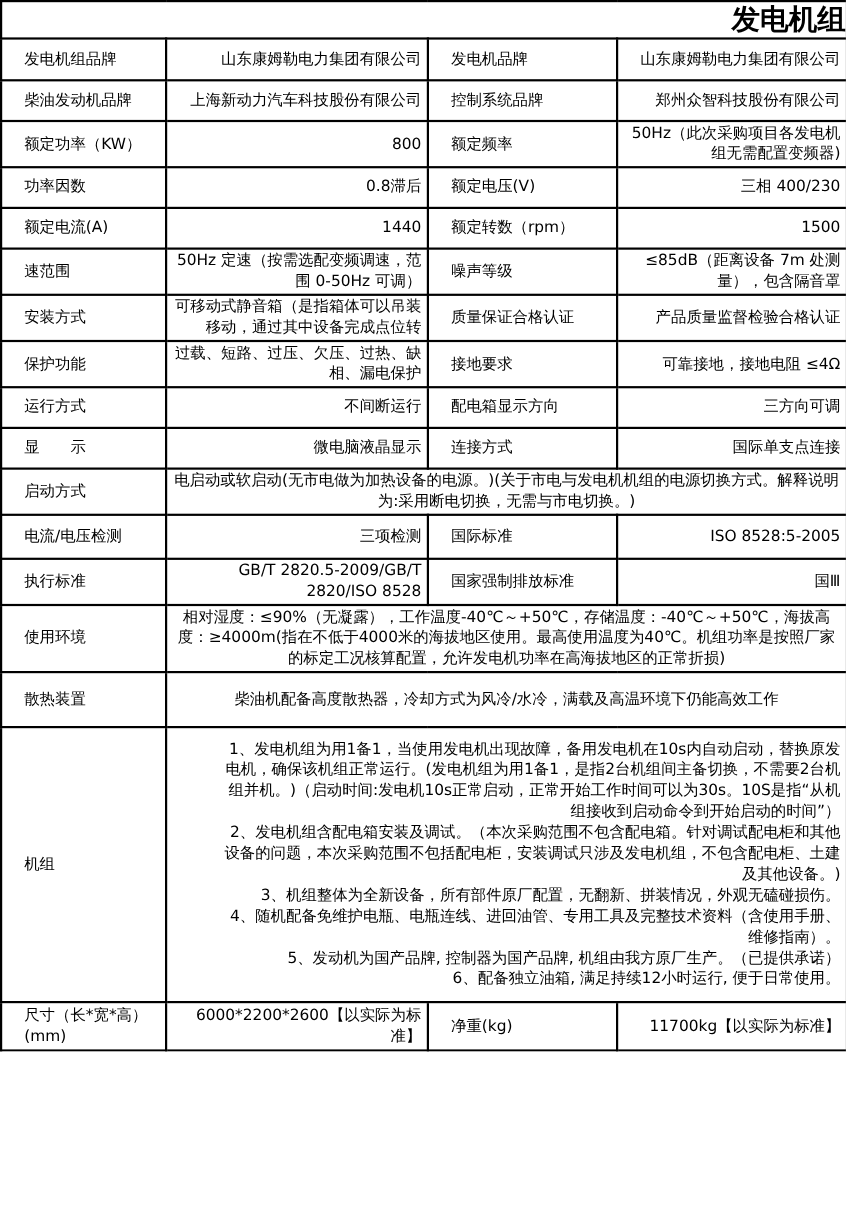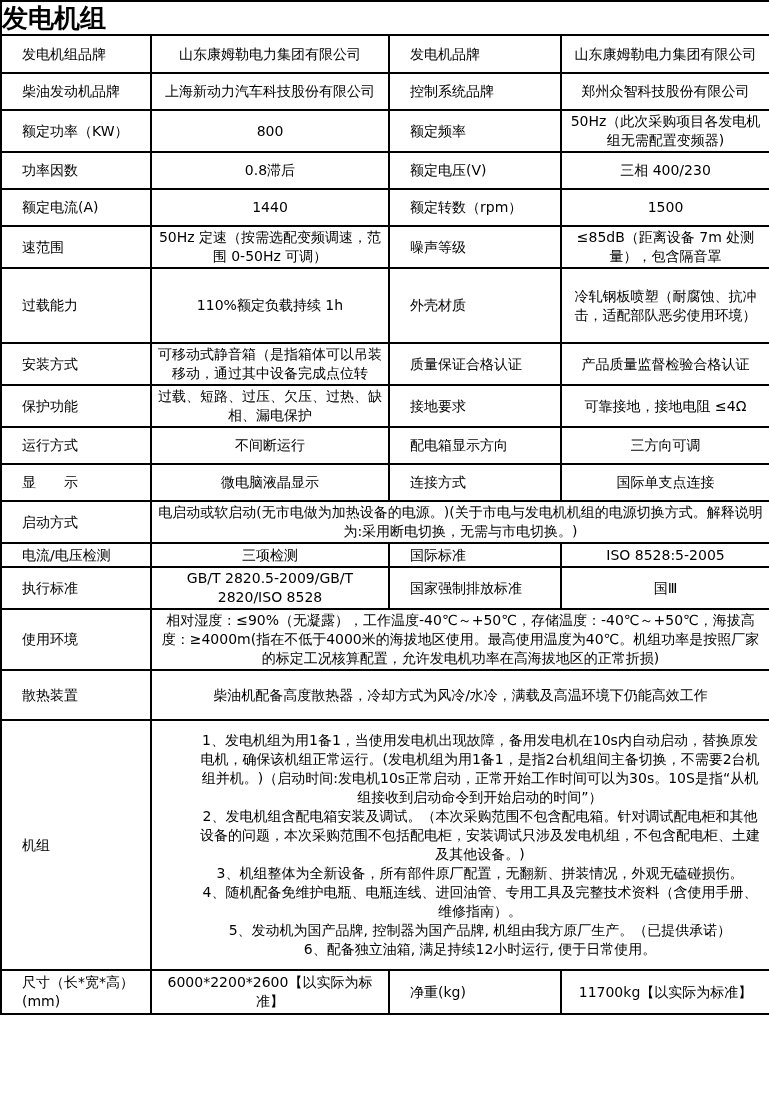--- a/index.html
+++ b/index.html
@@ -1,23 +1,23 @@
 <!DOCTYPE html>
 <html><head>
 <meta charset="utf-8">
 <style>
   html,body{margin:0;padding:0;background:#ffffff;color:#000000;
     font-family:"DejaVu Sans","Liberation Sans",sans-serif;}
   .sheet{width:769px;}
   table{border-collapse:collapse;table-layout:fixed;width:769px;background:#fff;}
   td{border:2px solid #000;padding:1px 5px;font-size:14px;line-height:19px;
      vertical-align:middle;overflow:hidden;}
-  td.title{font-size:26px;font-weight:bold;text-align:left;line-height:30px;padding:0;}
+  td.title{font-size:26px;font-weight:bold;text-align:right;line-height:30px;padding:0;}
   td.lbl{text-align:left;padding-left:20px;}
-  td.val{text-align:center;}
+  td.val{text-align:right;}
   td.c{text-align:center;margin-left:16px;}
   td.pre{white-space:pre-wrap;line-height:19px;padding-left:44px;}
   .clip2{height:38px;overflow:hidden;}
   col.c1{width:150px}col.c2{width:238px}col.c3{width:172px}col.c4{width:209px}
 </style>
 </head>
 <body>
 
 <div class="sheet">
 <table>
@@ -68,26 +68,20 @@
     <td class="val">1500</td>
   </tr>
 
   <tr style="height:38px">
     <td class="lbl">速范围</td>
     <td class="val">50Hz 定速（按需选配变频调速，范围 0-50Hz 可调）</td>
     <td class="lbl">噪声等级</td>
     <td class="val">≤85dB（距离设备 7m 处测量），包含隔音罩</td>
   </tr>
 
-  <tr style="height:75px">
-    <td class="lbl">过载能力</td>
-    <td class="val">110%额定负载持续 1h</td>
-    <td class="lbl">外壳材质</td>
-    <td class="val">冷轧钢板喷塑（耐腐蚀、抗冲击，适配部队恶劣使用环境）</td>
-  </tr>
 
   <tr style="height:40px">
     <td class="lbl">安装方式</td>
     <td class="val">
             <div class="clip2">可移动式静音箱（是指箱体可以吊装移动，通过其中设备完成点位转</div>
           </td>
     <td class="lbl">质量保证合格认证</td>
     <td class="val">产品质量监督检验合格认证</td>
   </tr>
 
@@ -111,21 +105,21 @@
     <td class="val">微电脑液晶显示</td>
     <td class="lbl">连接方式</td>
     <td class="val">国际单支点连接</td>
   </tr>
 
   <tr style="height:40px">
     <td class="lbl">启动方式</td>
     <td class="val c" colspan="3">电启动或软启动(无市电做为加热设备的电源。)(关于市电与发电机机组的电源切换方式。解释说明为:采用断电切换，无需与市电切换。)</td>
   </tr>
 
-  <tr style="height:24px">
+  <tr style="height:40px">
     <td class="lbl">电流/电压检测</td>
     <td class="val">三项检测</td>
     <td class="lbl">国际标准</td>
     <td class="val">ISO 8528:5-2005</td>
   </tr>
 
   <tr style="height:36px">
     <td class="lbl">执行标准</td>
     <td class="val">GB/T 2820.5-2009/GB/T 2820/ISO 8528</td>
     <td class="lbl">国家强制排放标准</td>

